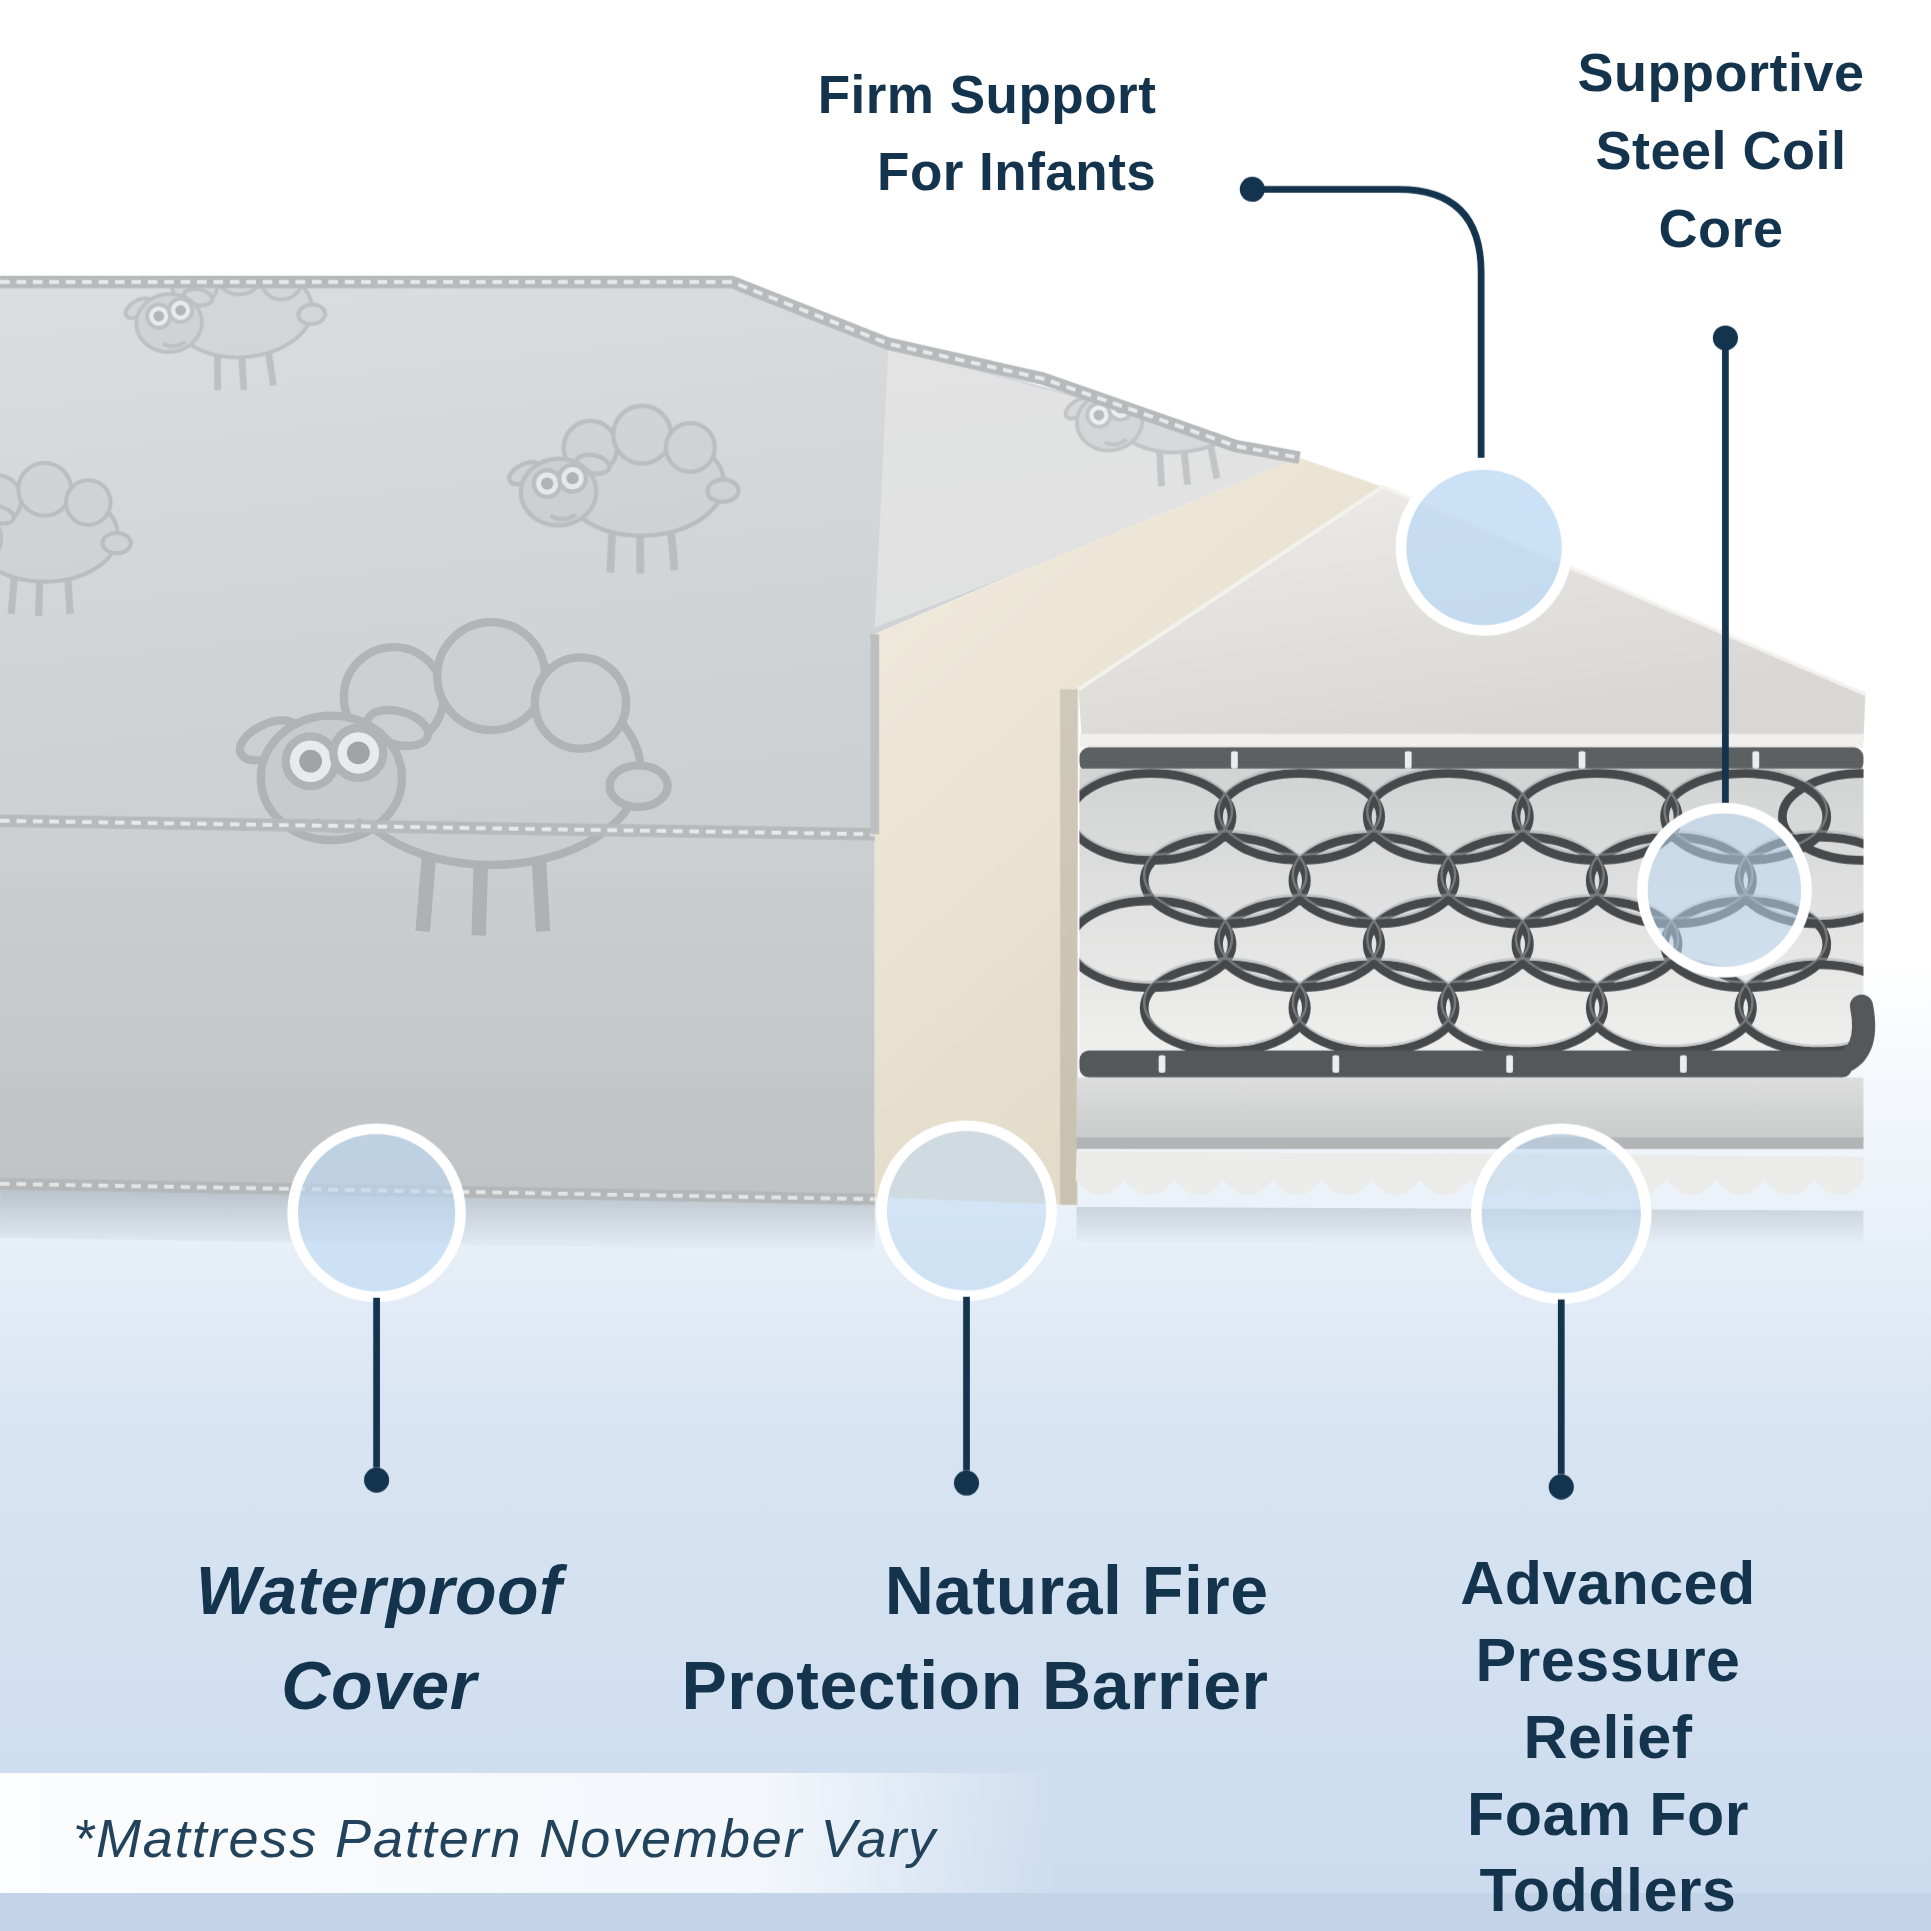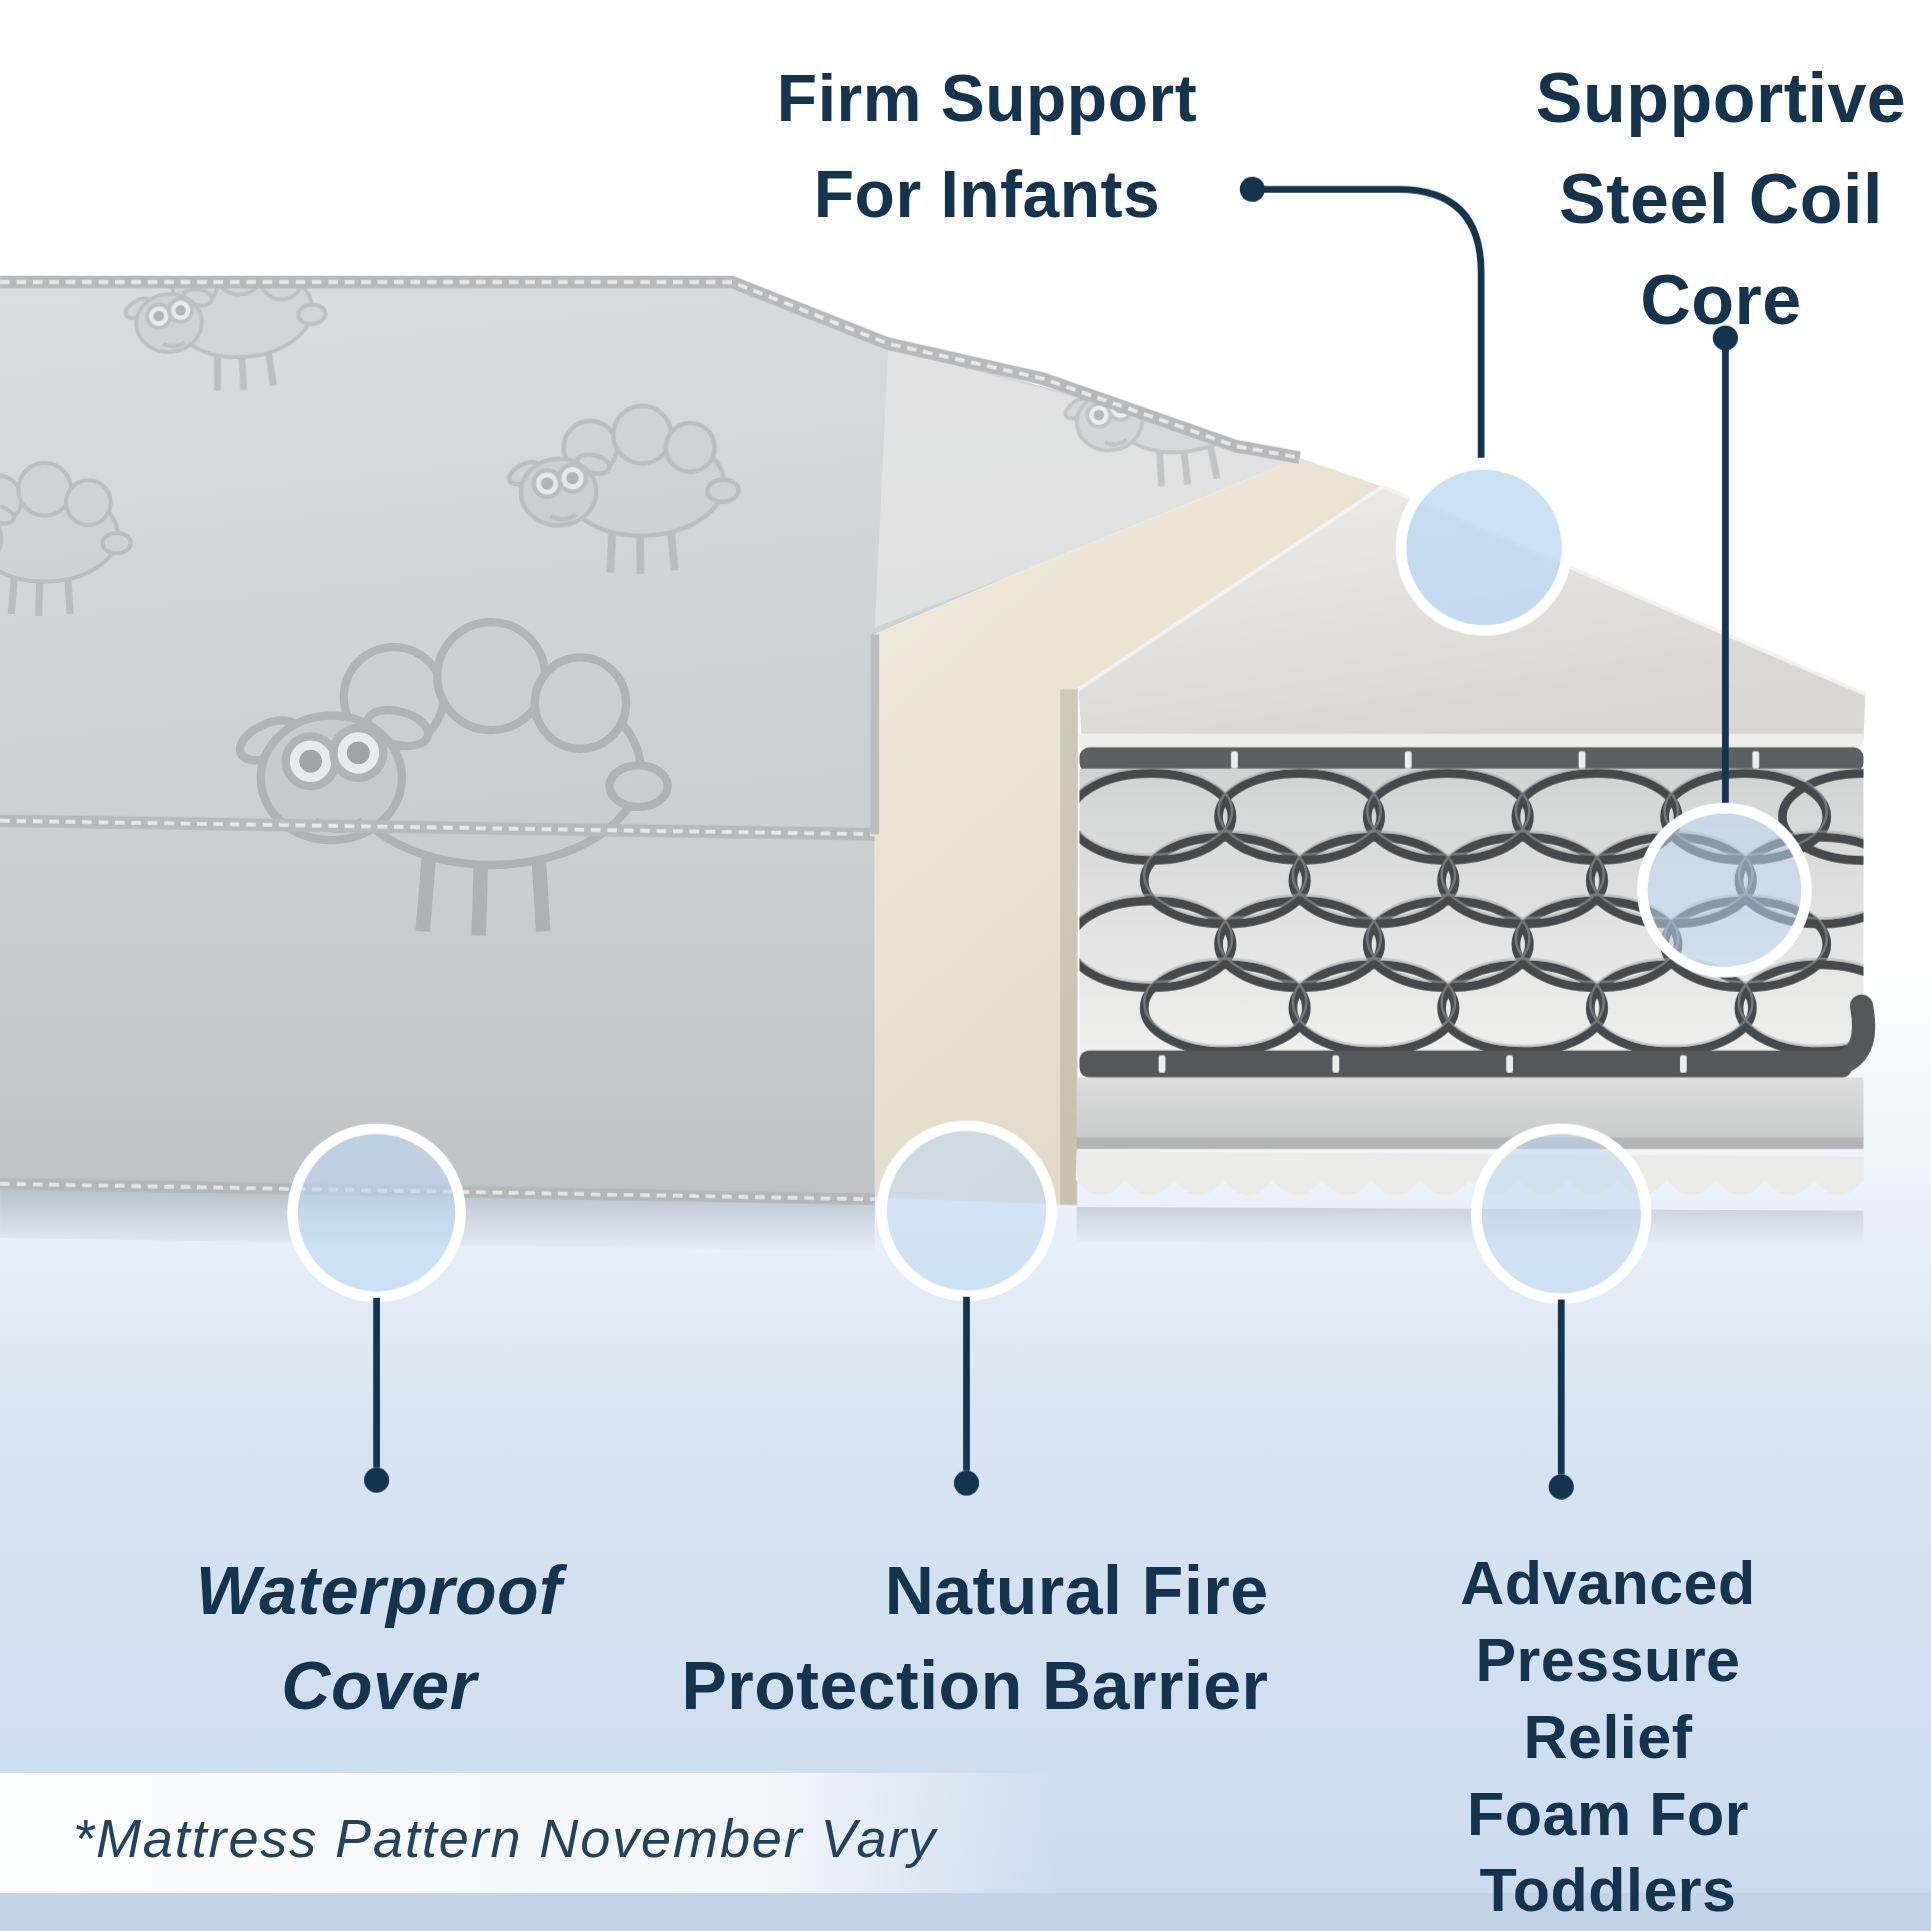--- a/index.html
+++ b/index.html
@@ -6,22 +6,22 @@
   .stage{
     position:relative;width:1931px;height:1931px;overflow:hidden;
     background:linear-gradient(180deg,#ffffff 0%,#ffffff 50%,#eef4fa 60%,#d8e4f2 74%,#cbdbee 100%);
     font-family:"Liberation Sans",sans-serif;
   }
   .art{position:absolute;left:0;top:0;width:1931px;height:1931px;}
   .label{
     position:absolute;color:#14344e;font-weight:bold;text-align:center;
     white-space:pre-line;transform:translateX(-50%);letter-spacing:0.5px;
   }
-  .firm{left:987px;top:50px;font-size:66px;line-height:1.46;}
-  .steel{left:1721px;top:48px;font-size:70px;line-height:1.44;}
+  .firm{left:987px;top:56px;font-size:53px;line-height:1.46;text-align:right;}
+  .steel{left:1721px;top:34px;font-size:54px;line-height:1.44;}
   .waterproof{left:379px;top:1543px;font-size:68px;line-height:1.40;font-style:italic;}
   .fire{left:975px;top:1543px;font-size:68px;line-height:1.40;text-align:right;}
   .pressure{left:1608px;top:1545px;font-size:61px;line-height:1.26;}
   .note-band{
     position:absolute;left:0;top:1773px;width:1057px;height:121px;
     background:linear-gradient(90deg,#fcfdfe 0%,#f3f7fb 72%,rgba(243,247,251,0) 100%);
   }
   .bottom-strip{position:absolute;left:0;top:1893px;width:1931px;height:38px;background:#c4d4e8;}
   .disclaimer{
     position:absolute;left:73px;top:1807px;font-size:54px;font-style:italic;

